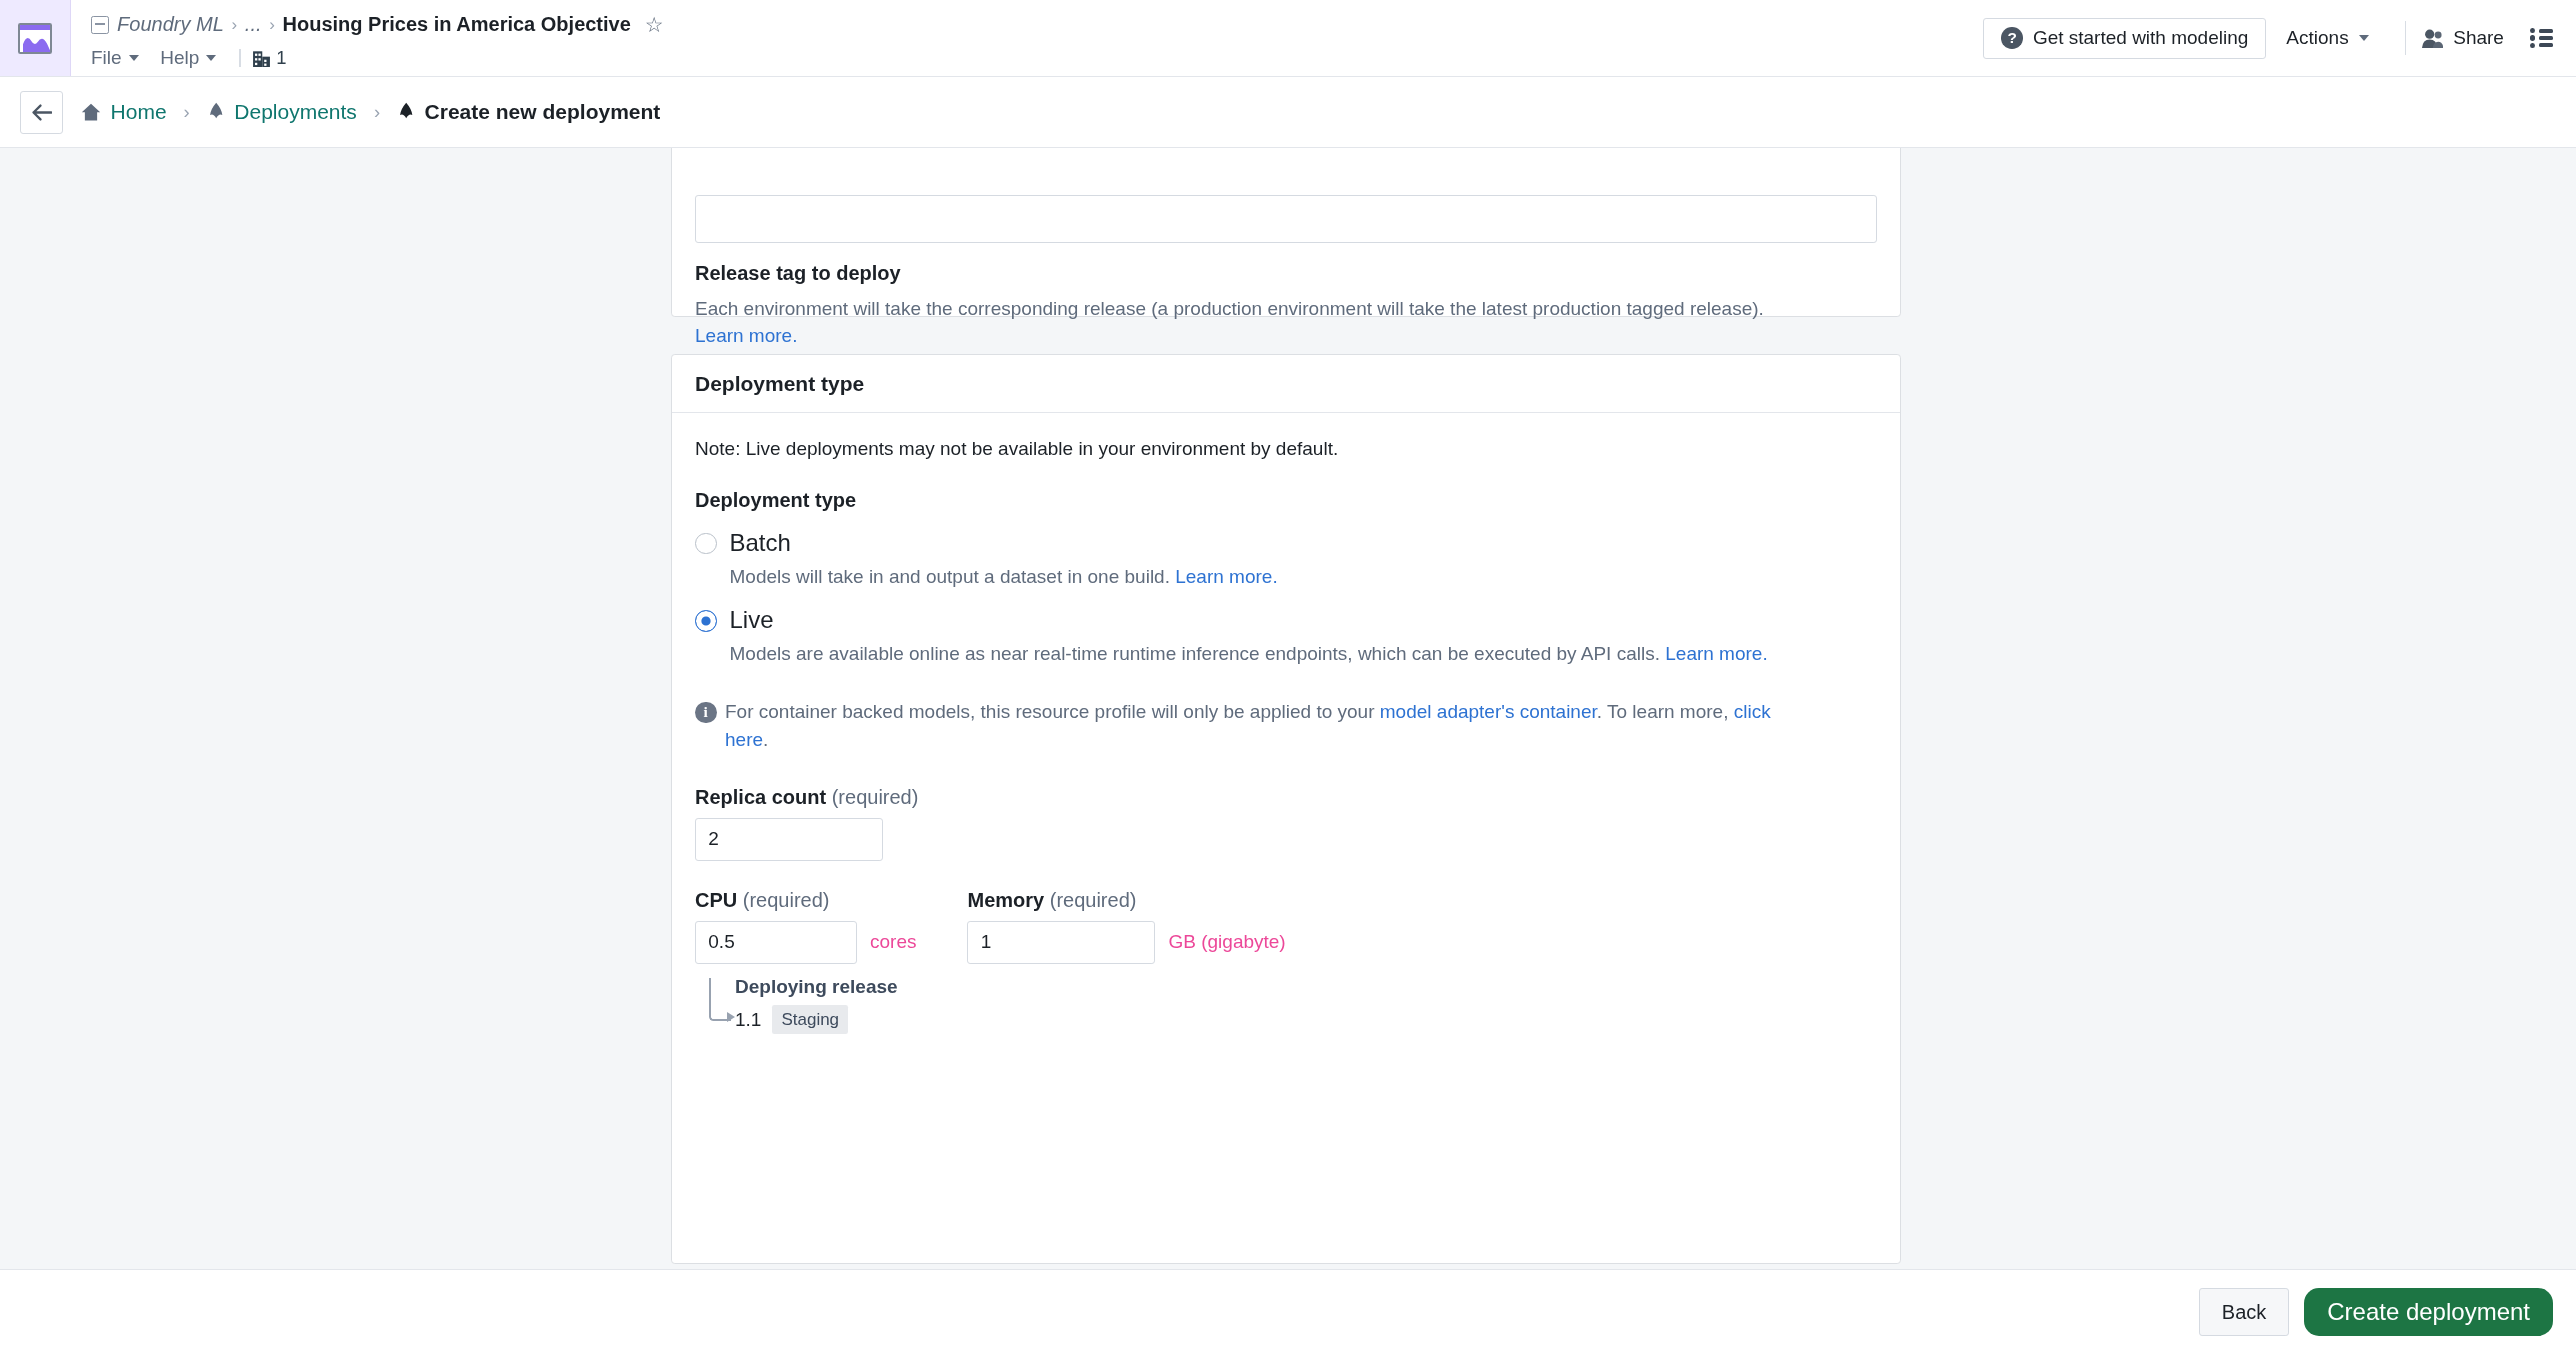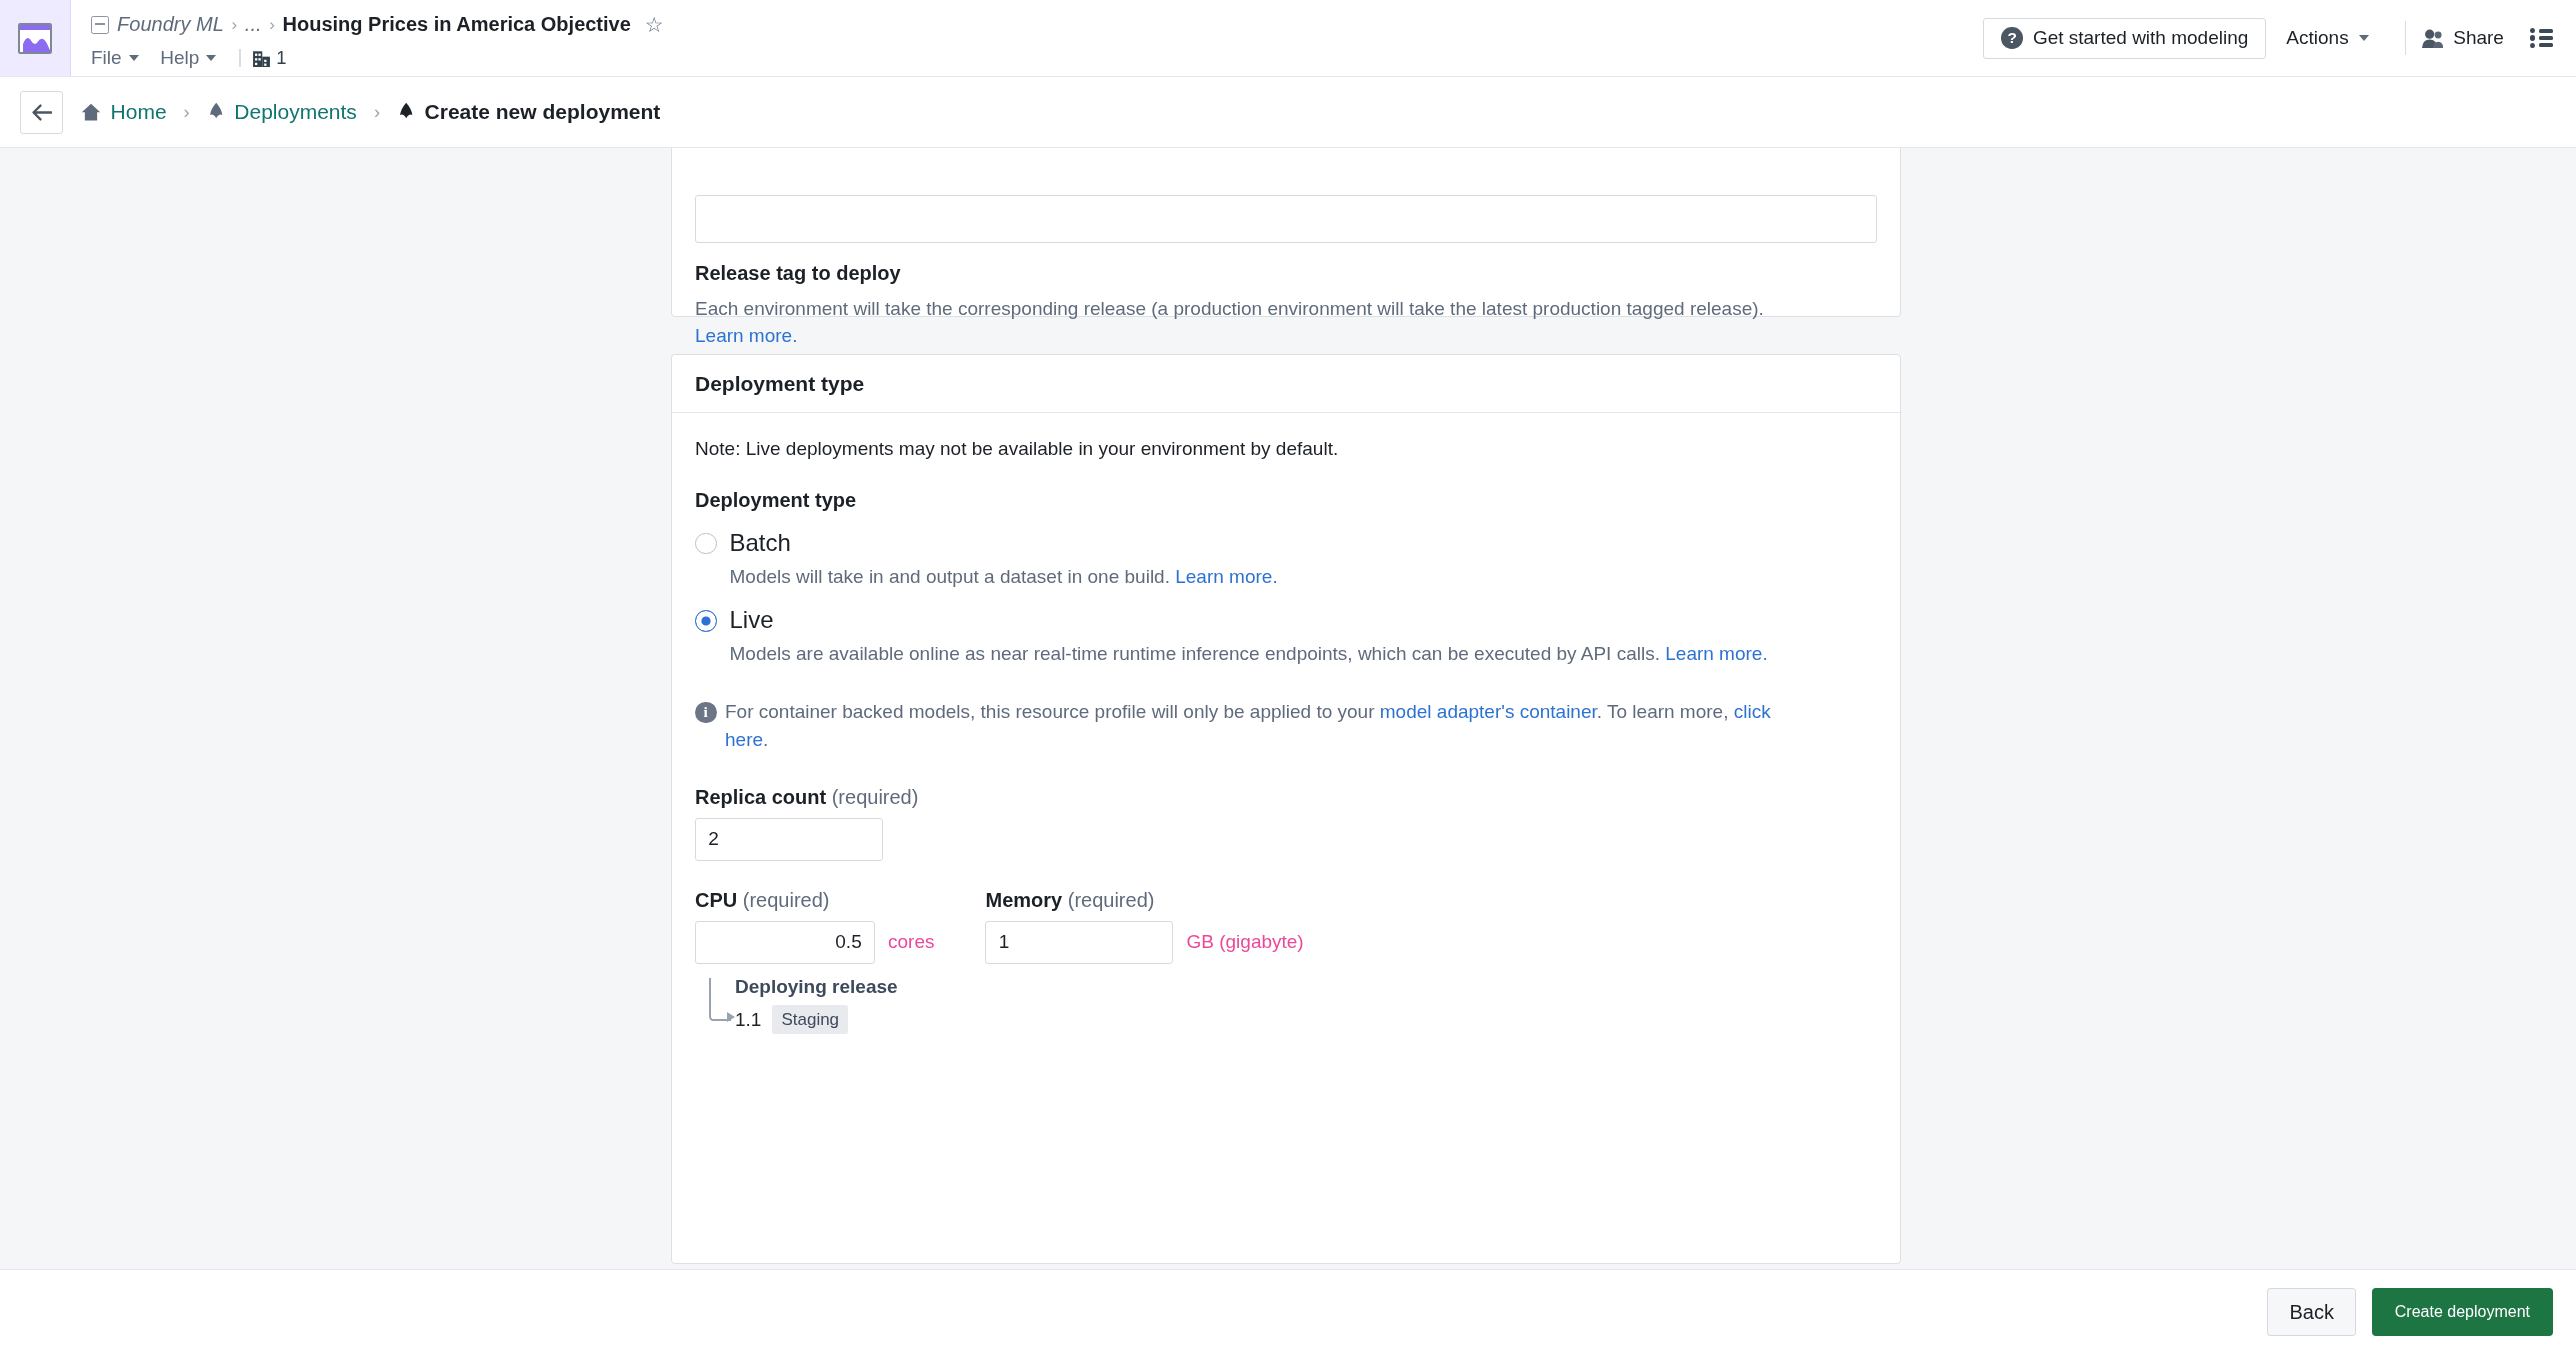--- a/index.html
+++ b/index.html
@@ -185,22 +185,22 @@
     border-top: 1.5px solid #e3e6eb;
     display: flex; align-items: center; justify-content: flex-end;
     padding-right: 23px; gap: 15.4px;
   }
   .btn-secondary {
     height: 48px; padding: 0 21.5px; border: 1.5px solid #d5dae1; border-radius: 3.1px;
     background: #f6f7f9; font-size: 20px; color: #1c2127; cursor: pointer;
     font-family:"Liberation Sans", sans-serif;
   }
   .btn-primary {
-    height: 48px; padding: 0 23px; border: none; border-radius: 4px;
-    background: #1d7544; color: #ffffff; font-size: 16px; cursor: pointer;
+    height: 48px; padding: 0 23px; border: none; border-radius: 15px;
+    background: #1d7544; color: #ffffff; font-size: 24px; cursor: pointer;
     font-family:"Liberation Sans", sans-serif;
   }
 </style>
 </head>
 <body>
 
 <div class="app">
 
   <div class="topbar">
 
@@ -383,21 +383,21 @@
           <input class="text-input" style="width: 188px; margin-top: 9.2px;" value="2">
         </div>
 
         <div style="display:flex; align-items:flex-start; gap:51px; margin-top:28px;">
           <div>
             <div class="field-label">
               <span>CPU</span>
               <span class="opt">(required)</span>
             </div>
             <div style="display:flex; align-items:center; gap:13px; margin-top:9.2px;">
-              <input class="text-input" style="width: 180px; text-align: right;" value="0.5">
+              <input class="text-input" style="width: 162px;" value="0.5">
               <span class="unit">cores</span>
             </div>
           </div>
 
           <div>
             <div class="field-label">
               <span>Memory</span>
               <span class="opt">(required)</span>
             </div>
             <div style="display:flex; align-items:center; gap:13px; margin-top:9.2px;">

